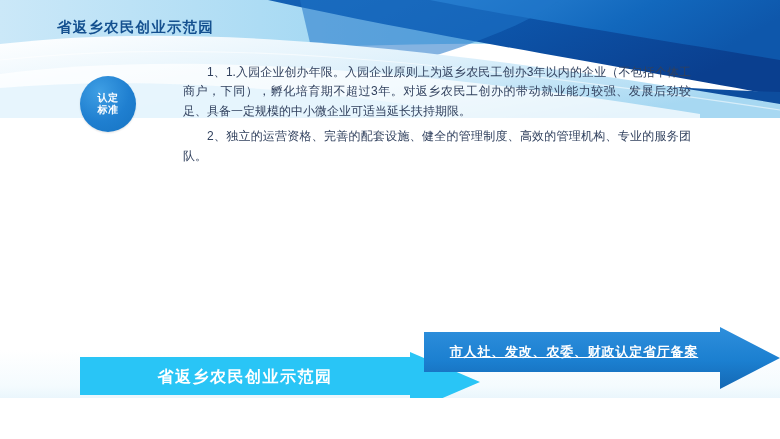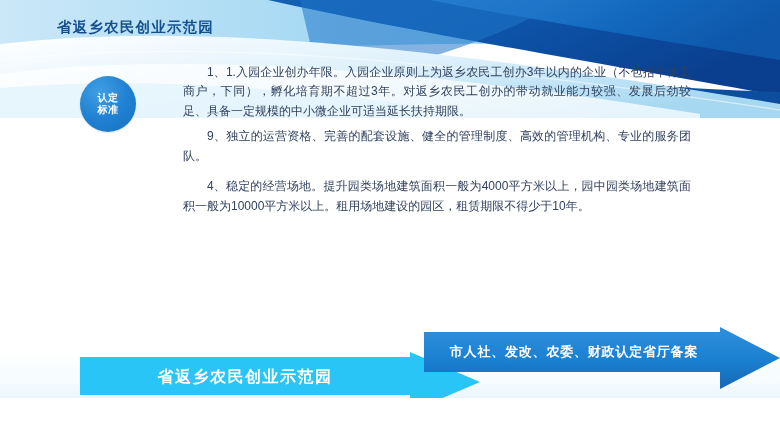--- a/index.html
+++ b/index.html
@@ -109,20 +109,21 @@
     display: flex;
     align-items: center;
     justify-content: center;
     color: #ffffff;
     font-size: 13px;
     font-weight: bold;
     letter-spacing: 0.8px;
     white-space: nowrap;
     z-index: 6;
     pointer-events: none;
+    text-decoration: underline;
   }
 </style>
 </head>
 <body>
 
 <div id="slide">
 
   <div class="banner">
     <svg class="banner-svg" viewBox="0 0 780 118" preserveAspectRatio="none">
       <defs>
@@ -180,22 +181,21 @@
     <div class="banner-title">省返乡农民创业示范园</div>
   </div>
 
   <div class="badge">
     <span>认定</span>
     <span>标准</span>
   </div>
 
   <div class="body-text">
     <p class="para">1、1.入园企业创办年限。入园企业原则上为返乡农民工创办3年以内的企业（不包括个体工商户，下同），孵化培育期不超过3年。对返乡农民工创办的带动就业能力较强、发展后劲较足、具备一定规模的中小微企业可适当延长扶持期限。</p>
-    <p class="para para-gap">9、独立的运营资格、完善的配套设施、健全的管理制度、高效的管理机构、专业的服务团队。</p>
-    <p class="para">4、稳定的经营场地。提升园类场地建筑面积一般为4000平方米以上，园中园类场地建筑面积一般为10000平方米以上。租用场地建设的园区，租赁期限不得少于10年。</p>
+    <p class="para para-gap">2、独立的运营资格、完善的配套设施、健全的管理制度、高效的管理机构、专业的服务团队。</p>
   </div>
 
   <div class="arrow-cyan">
     <svg class="arrow-svg" viewBox="0 0 400 60" preserveAspectRatio="none">
       <path d="M0,5 L330,5 L330,0 L400,30 L330,60 L330,43 L0,43 Z" fill="#29c5f6"></path>
     </svg>
   </div>
   <div class="arrow-cyan-label">省返乡农民创业示范园</div>
 
   <div class="arrow-blue">

